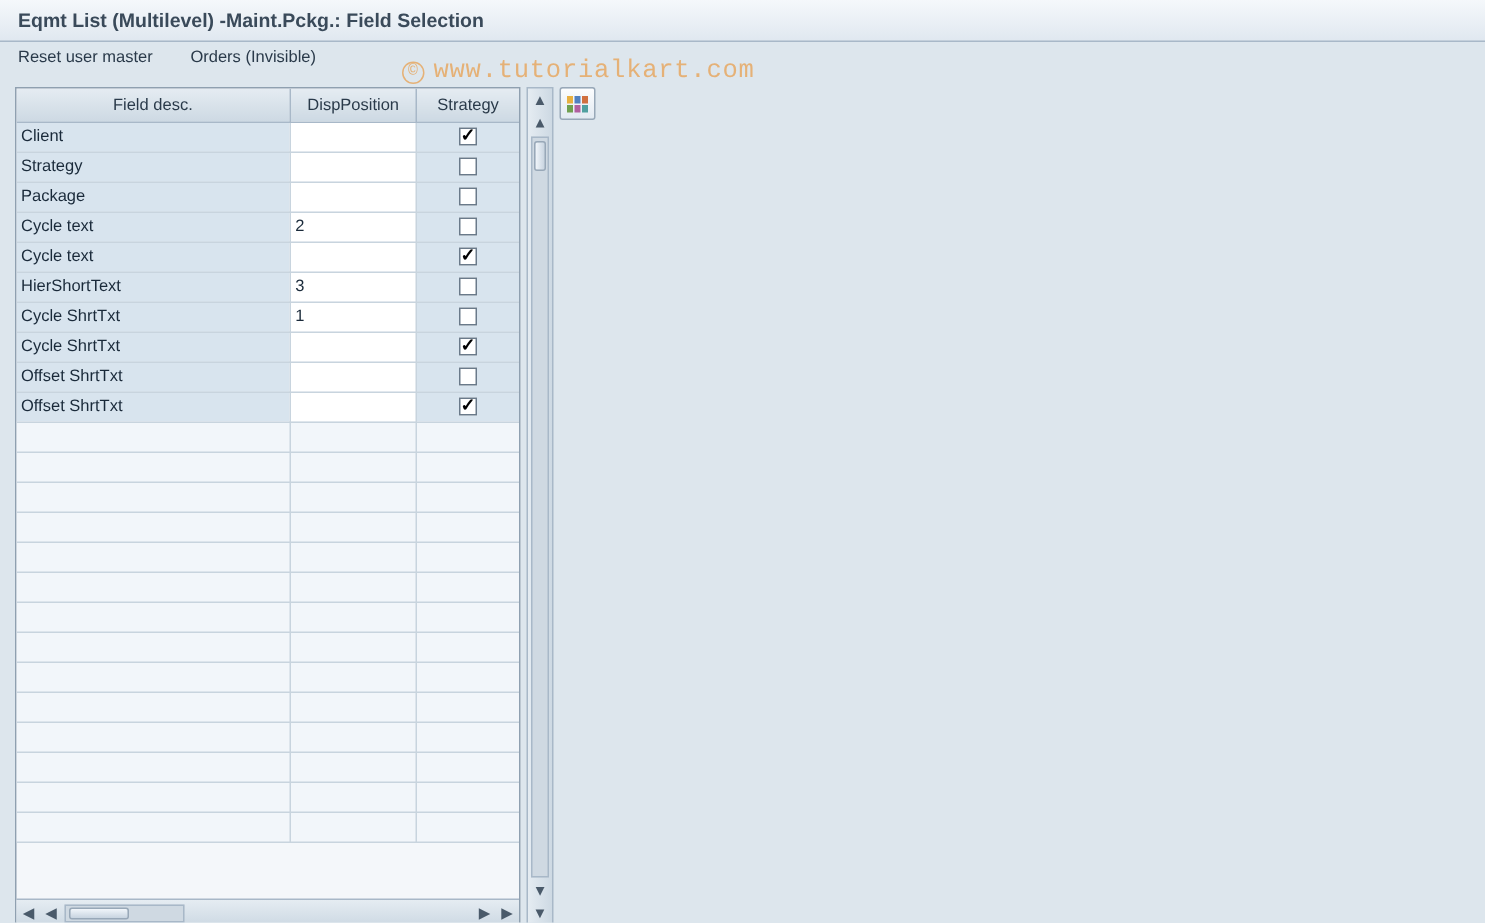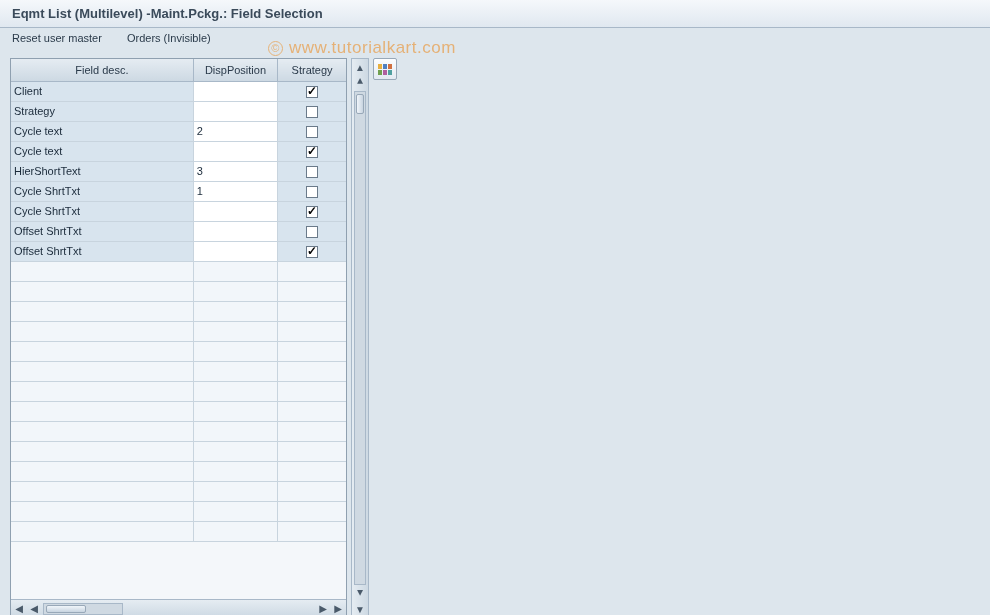--- a/index.html
+++ b/index.html
@@ -28,21 +28,21 @@
       position: relative;
     }
     .toolbar span { margin-right: 22px; cursor: pointer; margin-top: 11px; }
     .watermark {
       position: absolute;
       left: 268px;
       top: 2px;
       color: #e8a050;
       font-size: 17px;
       opacity: 0.75;
-      font-family: Liberation Sans, sans-serif;
+      font-family: Liberation Mono, monospace;
       letter-spacing: 0.5px;
       pointer-events: none;
     }
     .watermark .cmark {
       display:inline-block;
       border:1px solid #e8a050;
       border-radius:50%;
       width:15px;height:15px;
       line-height:13px;
       text-align:center;
@@ -171,20 +171,25 @@
               <td class="desc">Client</td>
               <td class="pos"></td>
               <td class="inv"><span class="chk on"></span></td>
             </tr>
             <tr class="data">
               <td class="desc">Strategy</td>
               <td class="pos"></td>
               <td class="inv"><span class="chk"></span></td>
             </tr>
             <tr class="data">
+              <td class="desc">Package</td>
+              <td class="pos"></td>
+              <td class="inv"><span class="chk"></span></td>
+            </tr>
+            <tr class="data">
               <td class="desc">Cycle text</td>
               <td class="pos">2</td>
               <td class="inv"><span class="chk"></span></td>
             </tr>
             <tr class="data">
               <td class="desc">Cycle text</td>
               <td class="pos"></td>
               <td class="inv"><span class="chk on"></span></td>
             </tr>
             <tr class="data">

